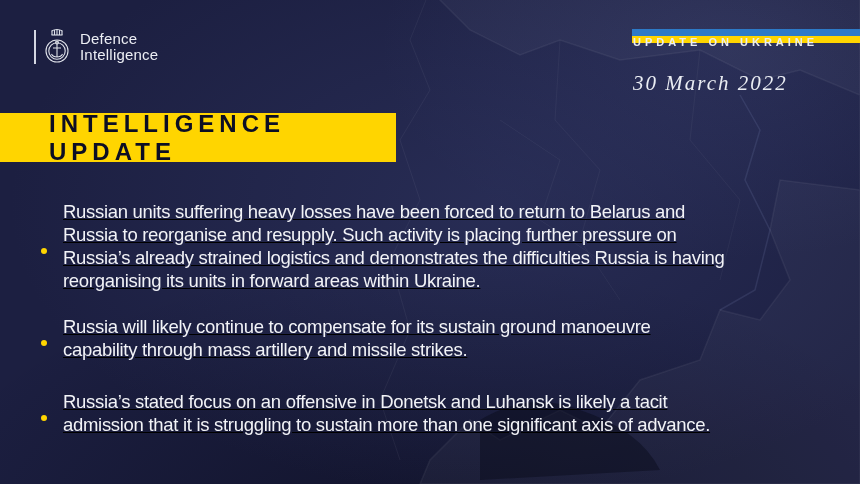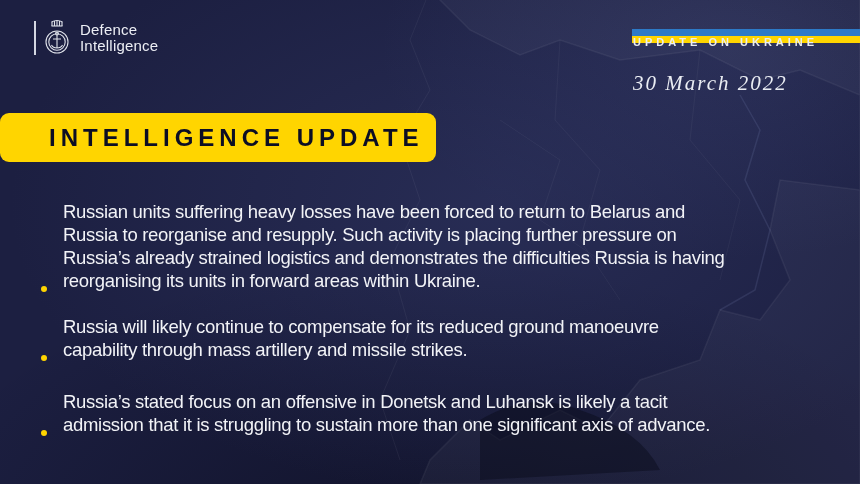--- a/index.html
+++ b/index.html
@@ -14,51 +14,51 @@
       radial-gradient(ellipse 500px 300px at 85% 10%, rgba(70,78,130,0.28), rgba(0,0,0,0) 70%),
       radial-gradient(ellipse 900px 500px at 50% 115%, rgba(8,9,24,0.55), rgba(0,0,0,0) 60%),
       #1c1f41;
     overflow: hidden;
   }
 
   
   .map-bg { position: absolute; inset: 0; pointer-events: none; }
 
   
-  .logo { position: absolute; left: 34px; top: 17px; display: flex; align-items: center; }
+  .logo { position: absolute; left: 34px; top: 26px; display: flex; align-items: center; }
   .logo-bar { width: 2px; height: 34px; background: #d4d7e2; margin-right: 6px; }
   .crest { width: 30px; height: 42px; margin-right: 8px; }
   .logo-text { color: #eceef4; font-size: 15px; line-height: 16.5px; letter-spacing: 0.2px; font-weight: 400; }
 
   
   .flag-stripe { position: absolute; left: 632px; top: 29px; width: 228px; height: 14px; }
   .flag-blue  { height: 7px; }
   .flag-yellow{ height: 7px; }
   .update-label {
     position: absolute; left: 633px; top: 36px;
     color: #eaedf3; font-size: 11px; font-weight: 700; letter-spacing: 4px;
   }
   .update-date {
     position: absolute; left: 633px; top: 71px;
     color: #eaedf3; font-family: "Liberation Serif", serif; font-style: italic;
     font-size: 21px; letter-spacing: 2px;
   }
 
   
   .banner {
-    position: absolute; left: 0; top: 113px; width: 436px; height: 49px;
-    display: flex; align-items: center; padding-left: 49px; border-radius: 9px;
+    position: absolute; left: 0; top: 113px; width: 396px; height: 49px;
+    display: flex; align-items: center; padding-left: 49px;
   }
   .banner-title {
     color: #0c0e24; font-size: 24px; font-weight: 700; letter-spacing: 5px;
   }
 
   
   .bullets { position: absolute; left: 41px; top: 200px; width: 790px; }
-  .bullet-row { display: flex; align-items: flex-end; }
+  .bullet-row { display: flex; align-items: center; text-decoration: underline; }
   .bullet-row + .bullet-row.gap-lg { margin-top: 23px; }
   .bullet-row + .bullet-row.gap-sm { margin-top: 29px; }
   .bullet-dot {
     width: 6px; height: 6px; border-radius: 50%; margin: 9px 16px 0 0; flex: 0 0 6px;
   }
   .bullet-text {
     color: #f2f3f7; font-size: 18.5px; line-height: 23px; letter-spacing: -0.3px;
     white-space: pre-line;
   }
 </style>
@@ -111,21 +111,21 @@
   <div class="bullets">
     <div class="bullet-row">
       <span class="bullet-dot" style="background: rgb(255, 213, 0);"></span>
       <span class="bullet-text" style="color: rgb(242, 243, 247);">Russian units suffering heavy losses have been forced to return to Belarus and
 Russia to reorganise and resupply. Such activity is placing further pressure on
 Russia’s already strained logistics and demonstrates the difficulties Russia is having
 reorganising its units in forward areas within Ukraine.</span>
     </div>
     <div class="bullet-row gap-lg">
       <span class="bullet-dot" style="background: rgb(255, 213, 0);"></span>
-      <span class="bullet-text" style="color: rgb(242, 243, 247);">Russia will likely continue to compensate for its reduced ground manoeuvre
+      <span class="bullet-text" style="color: rgb(242, 243, 247);">Russia will likely continue to compensate for its sustain ground manoeuvre
 capability through mass artillery and missile strikes.</span>
     </div>
     <div class="bullet-row gap-sm">
       <span class="bullet-dot" style="background: rgb(255, 213, 0);"></span>
       <span class="bullet-text" style="color: rgb(242, 243, 247);">Russia’s stated focus on an offensive in Donetsk and Luhansk is likely a tacit
 admission that it is struggling to sustain more than one significant axis of advance.</span>
     </div>
   </div>
 
 </div>

